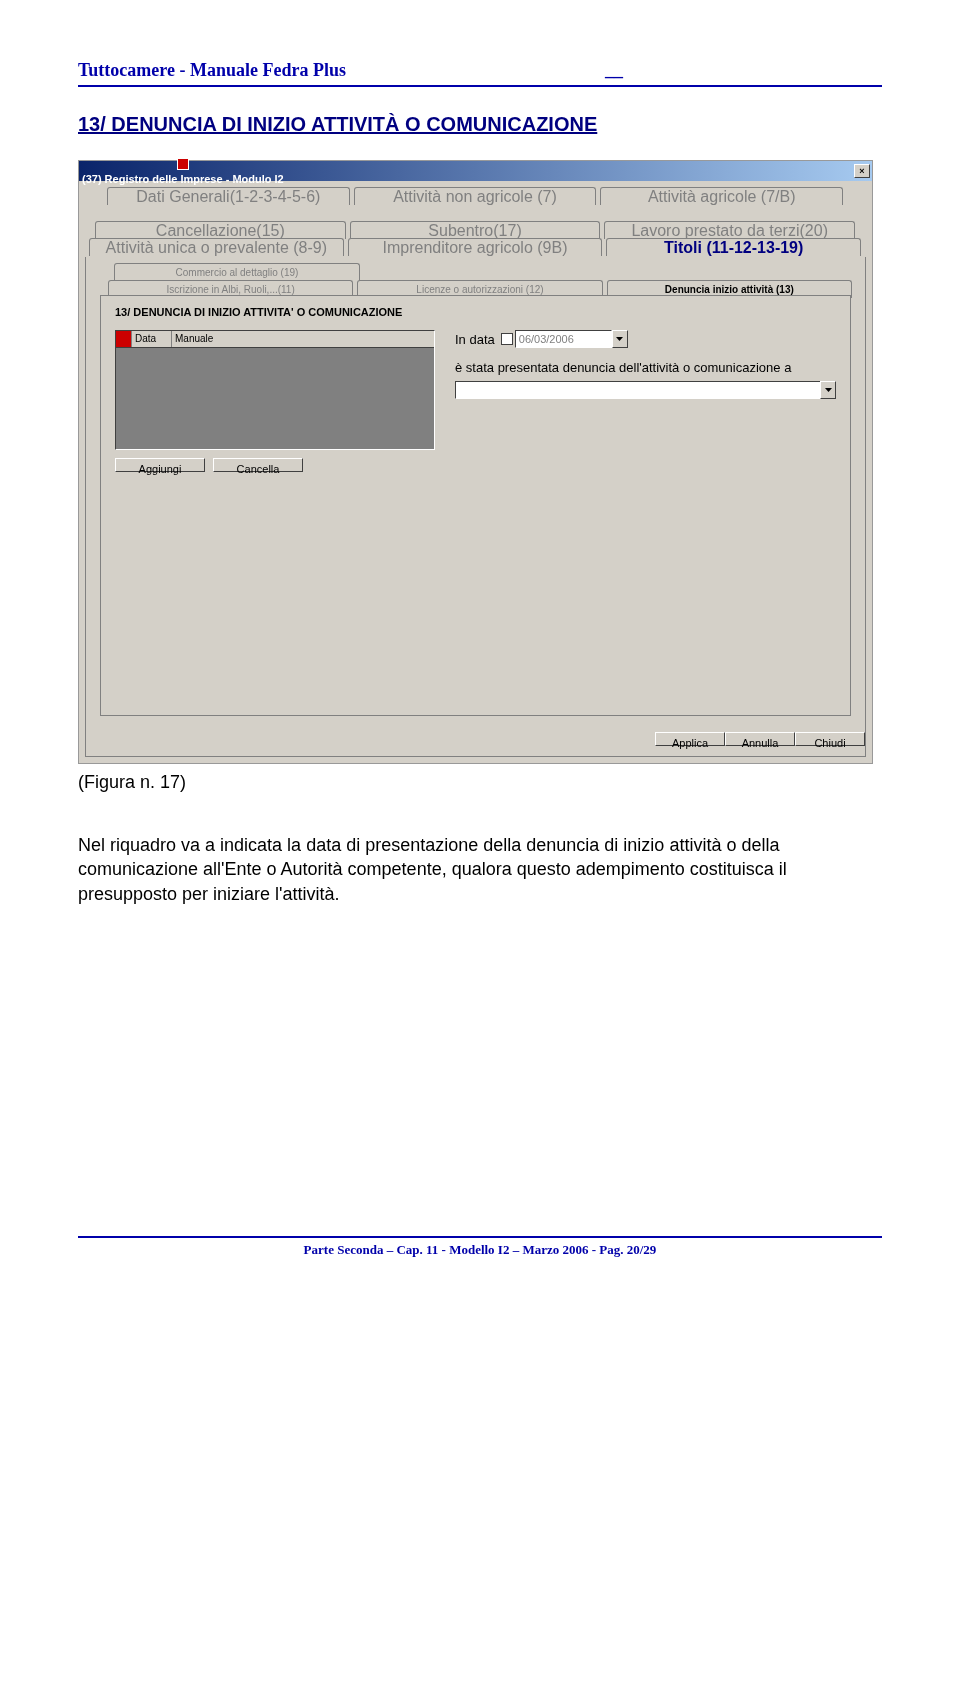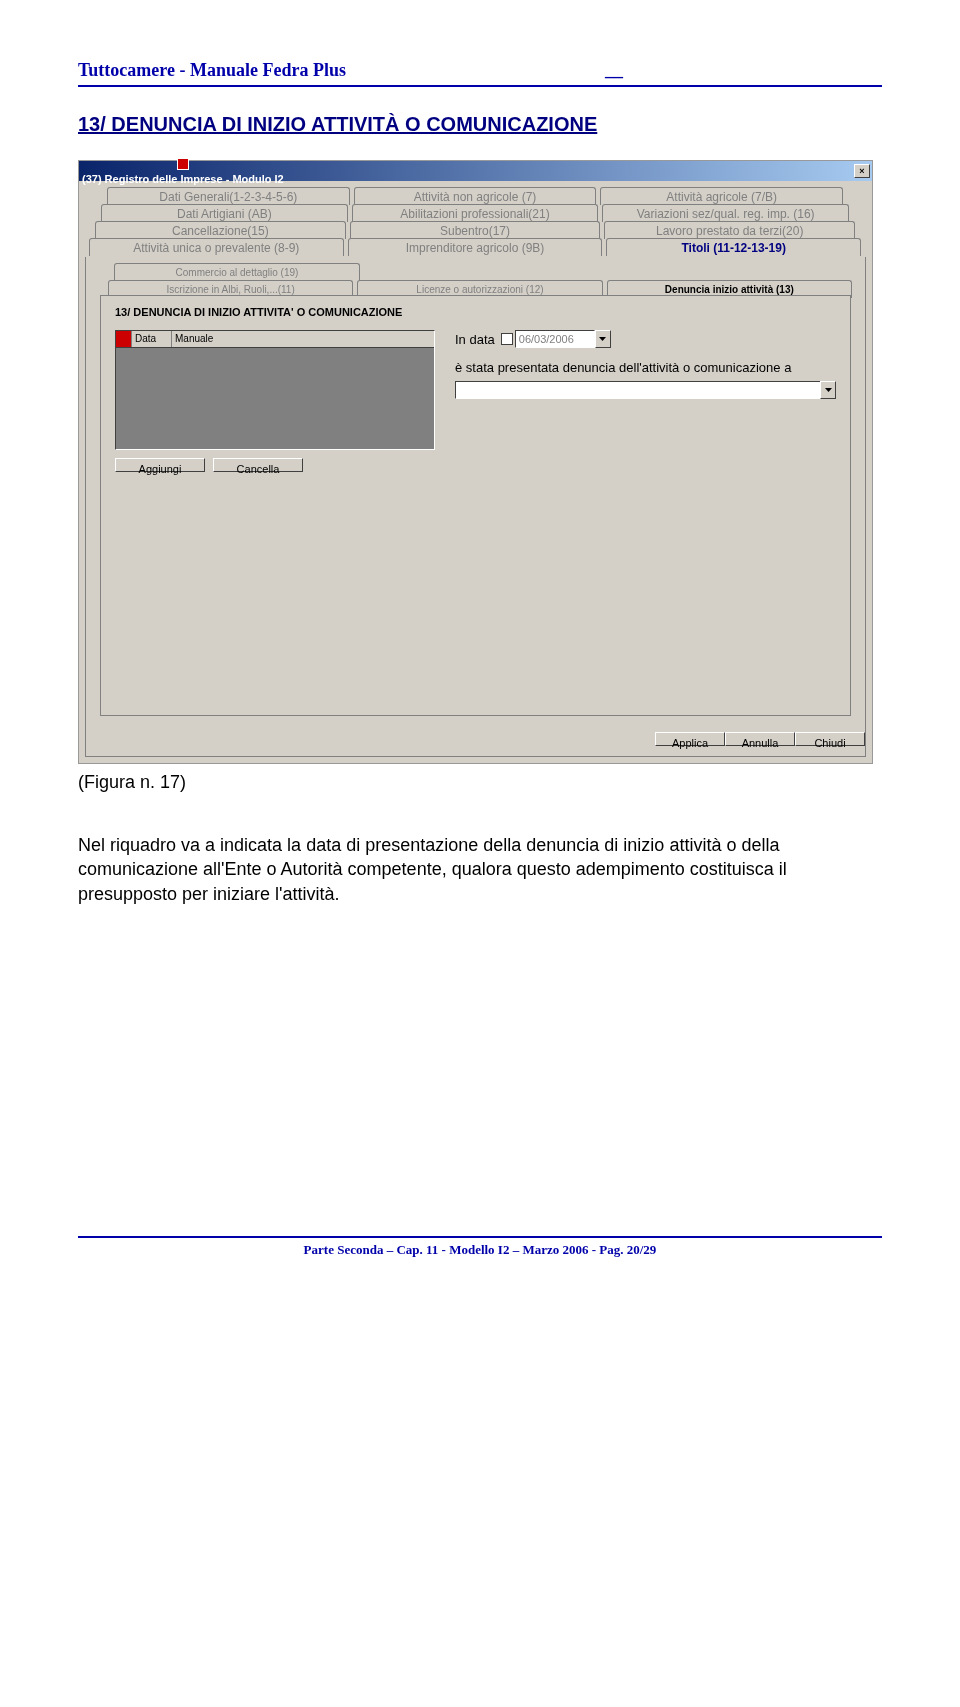--- a/index.html
+++ b/index.html
@@ -30,21 +30,21 @@
   .titlebar .ttl { font-weight: bold; font-size: 11px; display:flex; align-items:center; gap:3px;flex-direction:column; }
   .titlebar .ttl .ic { width:12px; height:12px; background:#c00; border:1px solid #fff; display:inline-block; }
   .titlebar .closebtn { width:16px; height:14px; background:#d4d0c8; border:1px solid #fff; border-right-color:#404040; border-bottom-color:#404040; text-align:center; line-height:12px; font-weight:bold; font-size:9px; color:#000; }
 
   .tabstack { position: relative; height: 70px; margin: 6px 6px 0 6px; }
   .tabrow { position:absolute; left:0; width:100%; display:flex; }
   .tabrow .tab {
     flex:1; text-align:center; height:18px; line-height:18px;
     background:#d4d0c8; border:1px solid #808080; border-bottom:none;
     border-top-left-radius:3px; border-top-right-radius:3px;
-    color:#808080; font-size:12px; margin:0 2px;
+    color:#808080; font-size:16px; margin:0 2px;
     white-space:nowrap; overflow:hidden; text-overflow:ellipsis;
     padding:0 4px;
   }
   .tabrow .tab.row3 { color:#808080; }
   .tabrow .tab.active { color:#000080; font-weight:bold; background:#d4d0c8; }
 
   .maincard {
     margin: 0 6px 6px 6px; border:1px solid #808080; border-top:none;
     background:#d4d0c8; padding:6px; height: 500px; position:relative;
   }
@@ -83,21 +83,21 @@
     background:#d4d0c8; border:1px solid #fff; border-right-color:#404040; border-bottom-color:#404040;
     height:14px; min-width:90px; text-align:center; line-height:20px; font-size:11px;
   }
 
   .rlabel { font-size:13px; }
   .daterow { display:flex; align-items:center; gap:6px; margin-bottom:12px; }
   .datebox { display:flex; align-items:center; }
   .chk { width:12px; height:12px; border:1px solid #404040; background:#fff; display:inline-block; margin-right:2px; }
   .dateinput {
     border:1px solid #404040; border-right-color:#fff; border-bottom-color:#fff;
-    background:#fff; width:80px; height:18px; padding:0 3px; font-size:11px; color:#808080;
+    background:#fff; width:97px; height:18px; padding:0 3px; font-size:11px; color:#808080;
   }
   .ddarrow, .ddarrow2 {
     width:16px; height:18px; background:#d4d0c8;
     border:1px solid #fff; border-right-color:#404040; border-bottom-color:#404040;
     display:flex; align-items:center; justify-content:center;
   }
   .ddarrow svg { width:7px; height:4px; }
   .longcombo { display:flex; margin-top:6px; }
   .longcombo .cinput {
     flex:1; height:18px; border:1px solid #404040; border-right:none;
@@ -133,25 +133,20 @@
         <span>(37) Registro delle Imprese - Modulo I2</span>
       </div>
       <div class="closebtn">×</div>
     </div>
 
     <div class="tabstack">
       <div class="tabrow" style="top:0; left:20px; width:740px;">
         <div class="tab">Dati Generali(1-2-3-4-5-6)</div>
         <div class="tab">Attività non agricole (7)</div>
         <div class="tab">Attività agricole (7/B)</div>
-      </div>
-      <div class="tabrow" style="top:17px; left:14px; width:752px;">
-        <div class="tab">Dati Artigiani (AB)</div>
-        <div class="tab">Abilitazioni professionali(21)</div>
-        <div class="tab">Variazioni sez/qual. reg. imp. (16)</div>
       </div>
       <div class="tabrow" style="top:34px; left:8px; width:764px;">
         <div class="tab row3">Cancellazione(15)</div>
         <div class="tab row3">Subentro(17)</div>
         <div class="tab row3">Lavoro prestato da terzi(20)</div>
       </div>
       <div class="tabrow" style="top:51px; left:2px; width:776px;align-items:center;">
         <div class="tab" style="color:#808080;">Attività unica o prevalente (8-9)</div>
         <div class="tab" style="color:#808080;">Imprenditore agricolo (9B)</div>
         <div class="tab active">Titoli (11-12-13-19)</div>

